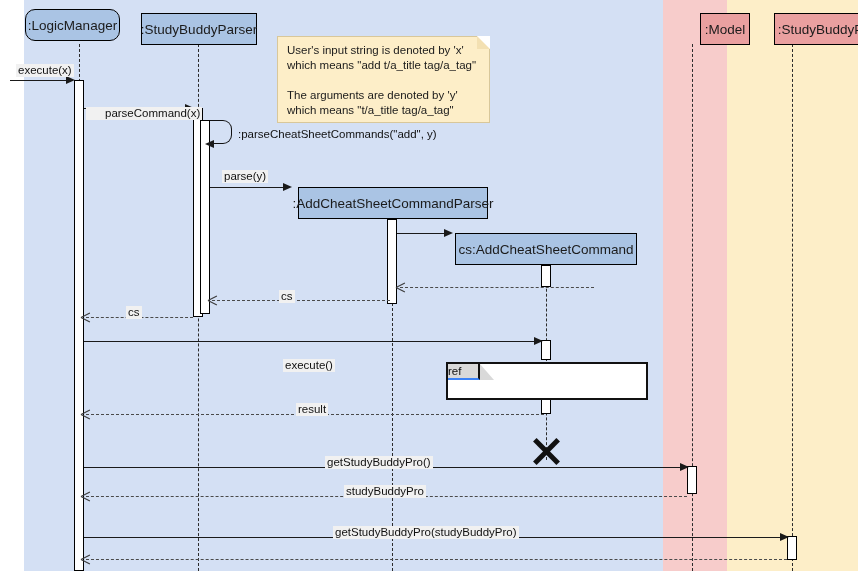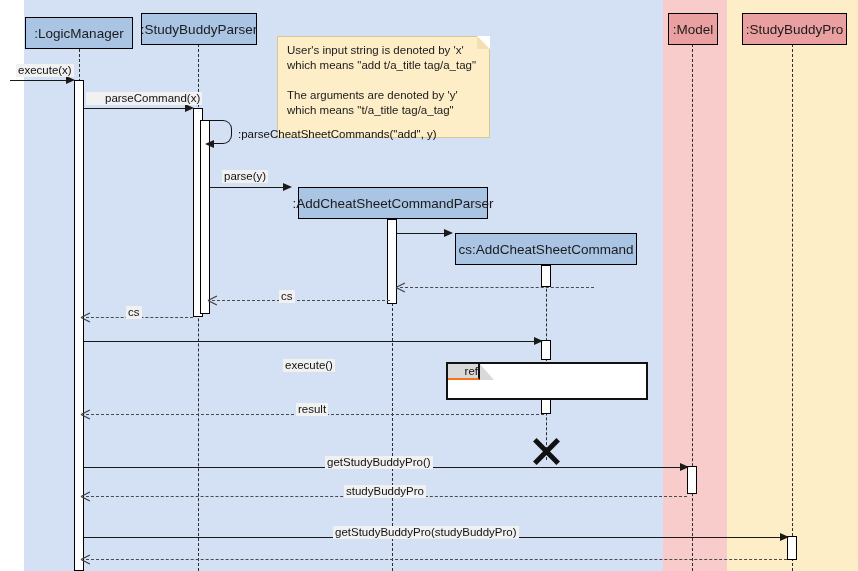--- a/index.html
+++ b/index.html
@@ -10,21 +10,21 @@
   .band-logic{left:24px;width:639px;background:#d4e0f4;}
   .band-model{left:663px;width:64px;background:#f7cccb;}
   .band-storage{left:727px;width:131px;background:#fdeec8;}
 
   .lifeline{position:absolute;width:0;border-left:1.6px dashed #2b2b2b;}
 
   .participant{position:absolute;box-sizing:border-box;border:1.6px solid #000;
     display:flex;align-items:center;justify-content:center;text-align:center;
     font-size:13.5px;color:#1b1b1b;white-space:nowrap;padding:0 8px;}
   .p-blue{background:#aac4e4;}
-  .p-red{background:#eaa0a0;}
+  .p-red{background:#eaa0a0;margin-left:32px;}
 
   .activation{position:absolute;background:#ffffff;border:1.5px solid #000;box-sizing:border-box;}
 
   .msg-line{position:absolute;height:0;border-top:1.4px solid #1a1a1a;}
   .msg-line.ret{border-top:1.4px dashed #4a4a4a;}
 
   .arrowhead{position:absolute;width:0;height:0;
     border-top:4.5px solid transparent;border-bottom:4.5px solid transparent;
     border-left:9px solid #1a1a1a;}
   .openhead{position:absolute;width:9px;height:9px;}
@@ -41,22 +41,22 @@
     border:1px solid #d8c79a;padding:6px 9px;font-size:11.5px;line-height:15px;
     color:#1b1b1b;white-space:pre-line;}
   .note-fold{position:absolute;width:0;height:0;
     border-left:13px solid #f3e0b2;border-top:13px solid #ffffff;}
 
   .selfcall{position:absolute;box-sizing:border-box;border:1.6px solid #111;
     border-left:none;border-top-right-radius:9px;border-bottom-right-radius:9px;}
 
   .ref-box{position:absolute;box-sizing:border-box;background:#ffffff;border:2px solid #111;}
   .ref-tag{position:absolute;box-sizing:border-box;background:#d9d9d9;
-    border-right:2px solid #111;border-bottom:2px solid #f97316;
-    font-size:11.5px;text-align:right;line-height:15px;color:#111;}
+    border-right:2px solid #111;border-bottom:2px solid #3b82f6;
+    font-size:11.5px;text-align:left;line-height:15px;color:#111;}
   .ref-tag-slant{position:absolute;width:0;height:0;
     border-bottom:16px solid #d9d9d9;border-right:14px solid transparent;}
   .ref-text{position:absolute;font-size:12px;color:#111;white-space:nowrap;}
 
   .destroy{position:absolute;}
   .destroy i{position:absolute;left:0;top:50%;width:100%;height:0;
     border-top:5px solid #111;transform-origin:center;}
   .destroy i.a{transform:rotate(45deg);}
   .destroy i.b{transform:rotate(-45deg);}
 </style>
@@ -69,40 +69,40 @@
   <div class="band band-model"></div>
   <div class="band band-storage"></div>
 
   <div class="lifeline" style="left:79px;top:44px;height:527px;"></div>
   <div class="lifeline" style="left:198px;top:44px;height:527px;"></div>
   <div class="lifeline" style="left:392px;top:218px;height:353px;"></div>
   <div class="lifeline" style="left:546px;top:264px;height:196px;"></div>
   <div class="lifeline" style="left:692px;top:44px;height:527px;"></div>
   <div class="lifeline" style="left:792px;top:44px;height:527px;"></div>
 
-  <div class="participant p-blue" style="left:25px;top:17px;width:108px;height:32px;">
+  <div class="participant p-blue" style="left:25px;top:9px;width:95px;height:32px;border-radius:10px;">
     <span>:LogicManager</span>
   </div>
   <div class="participant p-blue" style="left:141px;top:13px;width:116px;height:32px;">
     <span>:StudyBuddyParser</span>
   </div>
   <div class="participant p-blue" style="left:298px;top:187px;width:190px;height:32px;">
     <span>:AddCheatSheetCommandParser</span>
   </div>
   <div class="participant p-blue" style="left:455px;top:233px;width:182px;height:32px;">
     <span>cs:AddCheatSheetCommand</span>
   </div>
   <div class="participant p-red" style="left:668px;top:13px;width:50px;height:32px;">
     <span>:Model</span>
   </div>
   <div class="participant p-red" style="left:742px;top:13px;width:105px;height:32px;">
     <span>:StudyBuddyPro</span>
   </div>
 
-  <div class="note" style="left:277px;top:36px;width:213px;height:102px;">User's input string is denoted by 'x'
+  <div class="note" style="left:277px;top:36px;width:213px;height:87px;">User's input string is denoted by 'x'
 which means "add t/a_title tag/a_tag"
 
 The arguments are denoted by 'y'
 which means "t/a_title tag/a_tag"</div>
   <div class="note-fold" style="left:477px;top:36px;"></div>
 
   <div class="activation" style="left:74px;top:80px;width:10px;height:491px;"></div>
   <div class="activation" style="left:193px;top:108px;width:10px;height:209px;"></div>
   <div class="activation" style="left:200px;top:120px;width:10px;height:194px;"></div>
   <div class="activation" style="left:387px;top:219px;width:10px;height:85px;"></div>
@@ -111,21 +111,21 @@
   <div class="activation" style="left:541px;top:396px;width:10px;height:18px;"></div>
   <div class="activation" style="left:687px;top:466px;width:10px;height:28px;"></div>
   <div class="activation" style="left:787px;top:536px;width:10px;height:24px;"></div>
 
   <div class="msg-line" style="left:10px;top:80px;width:62px;"></div>
   <div class="arrowhead" style="left:66px;top:75.5px;"></div>
   <div class="msg-label" style="left:16px;top:64px;">execute(x)</div>
 
   <div class="msg-line" style="left:84px;top:108px;width:104px;"></div>
   <div class="arrowhead" style="left:185px;top:103.5px;"></div>
-  <div class="msg-label" style="left:86px;top:92px;padding-left:19px;">parseCommand(x)</div>
+  <div class="msg-label" style="left:86px;top:107px;padding-left:19px;">parseCommand(x)</div>
 
   <div class="selfcall" style="left:210px;top:120px;width:22px;height:24px;"></div>
   <div class="arrowhead" style="left:205px;top:139.5px;transform:rotate(180deg);"></div>
   <div class="msg-label plain" style="left:236px;top:128px;">:parseCheatSheetCommands("add", y)</div>
 
   <div class="msg-line" style="left:210px;top:187px;width:75px;"></div>
   <div class="arrowhead" style="left:283px;top:182.5px;"></div>
   <div class="msg-label" style="left:222px;top:170px;">parse(y)</div>
 
   <div class="msg-line" style="left:397px;top:233px;width:50px;"></div>

